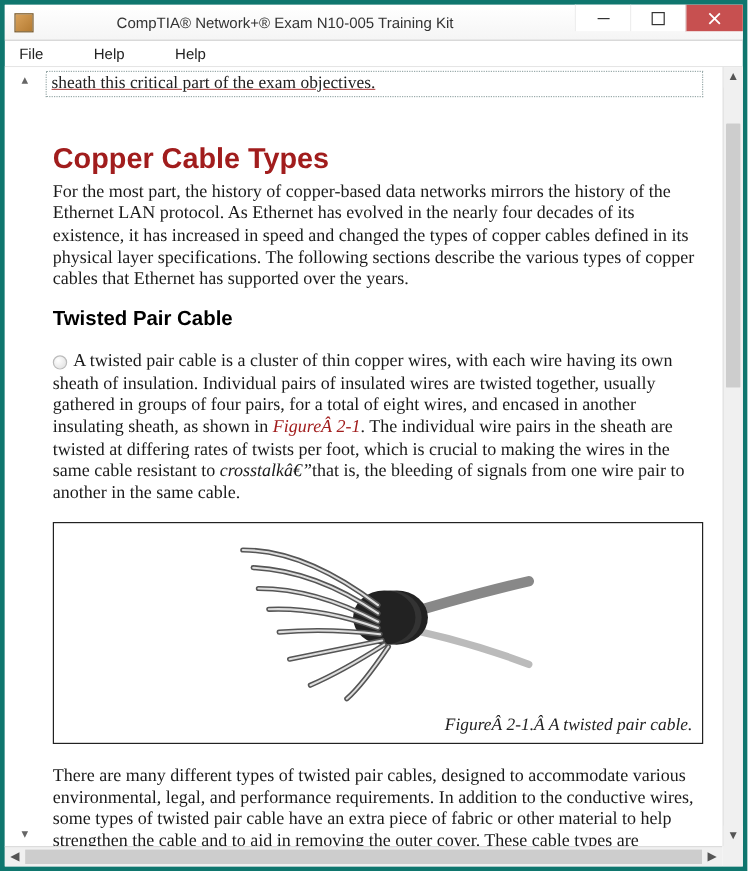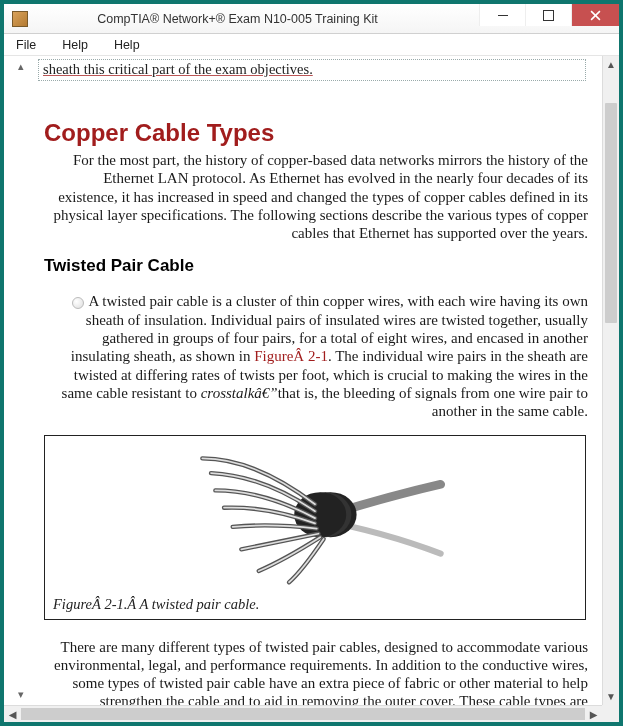--- a/index.html
+++ b/index.html
@@ -7,36 +7,36 @@
   .window { width: 623px; height: 726px; border: 4px solid #0f766e; display: flex; flex-direction: column; background: #fff; }
   .titlebar { height: 30px; background: linear-gradient(#fff,#f5f5f5); display: flex; align-items: center; border-bottom: 1px solid #d0d0d0; }
   .app-icon { width: 16px; height: 16px; margin: 0 8px; background: linear-gradient(135deg,#d9a25b,#b47b32); border: 1px solid #7a5a2a; }
   .title { flex: 1; text-align: center; font-size: 12.5px; color: #333; padding-right: 40px; }
   .win-btns { display: flex; height: 100%; }
   .wbtn { width: 46px; height: 22px; margin-top:0; display: flex; align-items: center; justify-content: center; font-size: 13px; color:#333; background:#fff; border-left:1px solid #eee;}
   .wbtn.min::before{content:"";width:10px;border-top:1px solid #333;display:block;}
   .wbtn.max::before{content:"";width:9px;height:9px;border:1px solid #333;display:block;}
   .wbtn.close{background:#c75050;color:#fff;width:48px;}
   .wbtn.close svg{width:11px;height:11px;}
-  .menubar { height: 22px; display:flex; align-items:center; padding: 0 6px; gap: 14px; font-size: 12.5px; color:#222; border-bottom:1px solid #e5e5e5; }
+  .menubar { height: 22px; display:flex; align-items:center; padding: 0 6px; gap: 30px; font-size: 12.5px; color:#222; border-bottom:1px solid #e5e5e5; }
   .menuitm { padding: 2px 6px; }
   .content-row { flex:1; display:flex; min-height:0; }
   .content-pane { flex:1; position:relative; overflow:hidden; background:#fff; }
   .truncated-box { margin:3px 16px 0 34px; border:1px dotted #9aa; padding:1px 4px 2px 4px; font-family: Georgia, 'Times New Roman', serif; font-size:14.5px; color:#222; text-decoration: underline; text-decoration-color:#b55;}
   .nav-up { position:absolute; top:4px; left:14px; font-size:11px; color:#666; }
   .nav-dn { position:absolute; bottom:4px; left:14px; font-size:11px; color:#666; }
   .doc { padding: 28px 14px 0 40px; font-family: Georgia, 'Times New Roman', serif; color:#1a1a1a; }
   h1.section { color:#a11d1d; font-size:24px; font-weight:bold; margin: 10px 0 4px 0; font-family: Arial, sans-serif; }
-  .doc p { font-size:15px; line-height:1.22; margin: 0 0 0 0; text-align: right; }
+  .doc p { font-size:15px; line-height:1.22; margin: 0 0 0 0; }
   .intro { margin-bottom: 14px !important; }
   h2.sub { font-size:17px; font-weight:bold; margin: 6px 0 16px 0; font-family: Arial, sans-serif; color:#000;}
   .bullet-icon{display:inline-block;width:12px;height:12px;border:1px solid #bbb;border-radius:50%;background:radial-gradient(circle at 35% 35%,#fff,#ddd);vertical-align:middle;margin-right:2px;}
-  .figref { color:#a11d1d; }
+  .figref { color:#a11d1d;font-style:italic; }
   .xtalk { font-style: italic; }
-  .figure-box { border:1px solid #222; margin: 14px 2px 0 0; padding: 8px 8px 6px 8px; text-align:left; }
+  .figure-box { border:1px solid #222; margin: 14px 2px 0 0; padding: 8px 8px 6px 8px; text-align:right; }
   .figure-svg { width: 100%; height: 150px; display:flex; align-items:center; justify-content:center; }
   .figcap { font-style: italic; font-size:14.5px; color:#222; margin-top:2px; }
   .para-after { margin-top: 18px !important; }
   .vscroll { width:17px; background:#f0f0f0; border-left:1px solid #dcdcdc; display:flex; flex-direction:column; align-items:center; }
   .sbtn { width:100%; height:17px; display:flex; align-items:center; justify-content:center; font-size:10px; color:#555; background:#f0f0f0;}
   .strack{flex:1;position:relative;width:100%;}
   .sthumb{position:absolute;left:2px;right:2px;top:30px;height:220px;background:#cdcdcd;border-radius:1px;}
   .hscroll { height:17px; background:#f0f0f0; border-top:1px solid #dcdcdc; display:flex; align-items:center; }
   .hsbtn{width:17px;height:100%;display:flex;align-items:center;justify-content:center;font-size:10px;color:#555;}
   .htrack{flex:1;position:relative;height:100%;}

